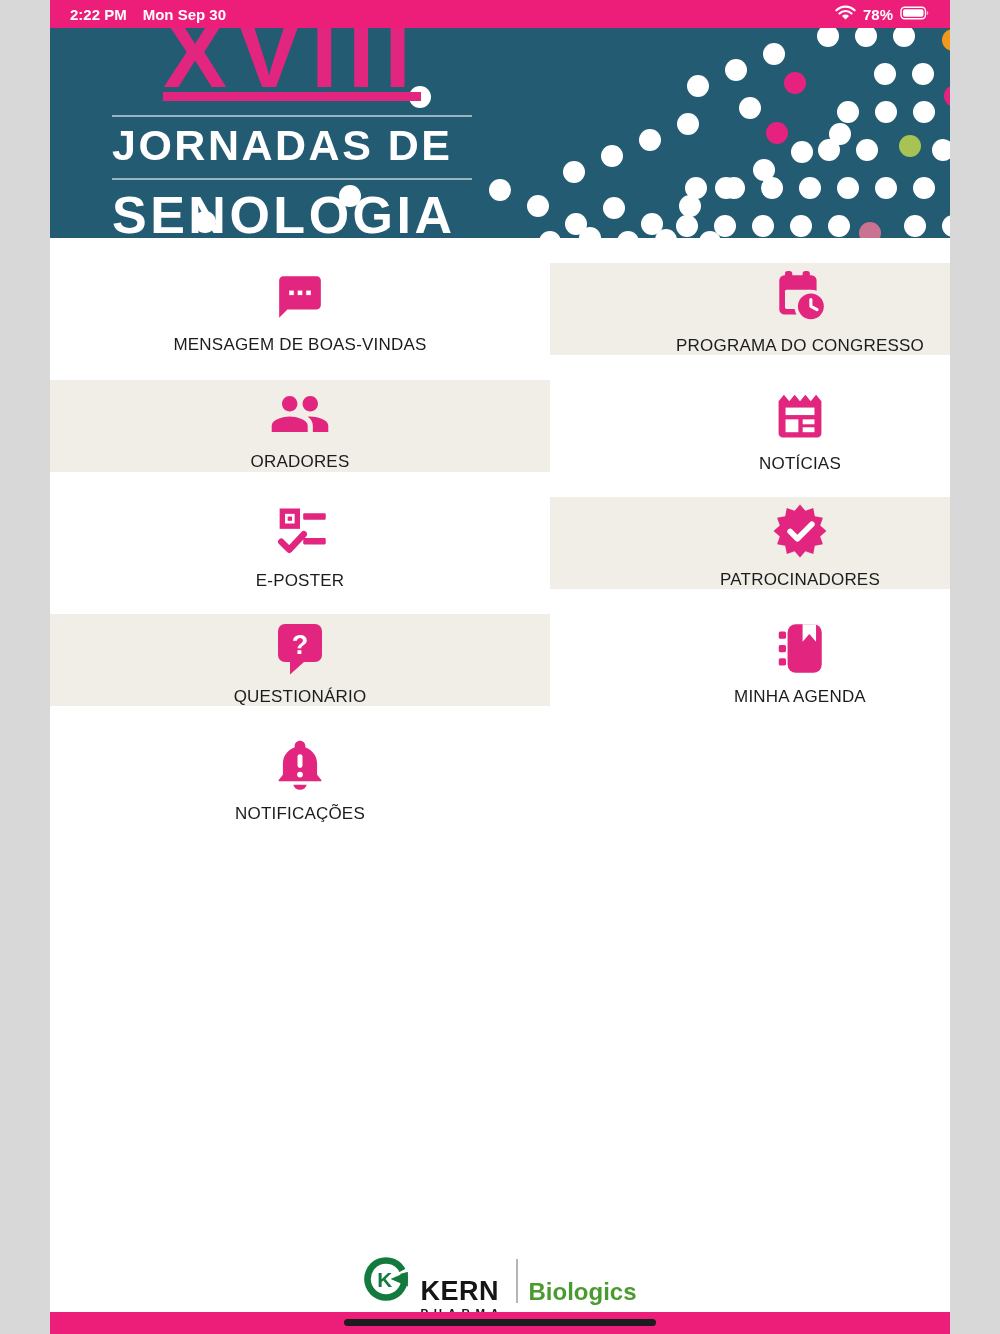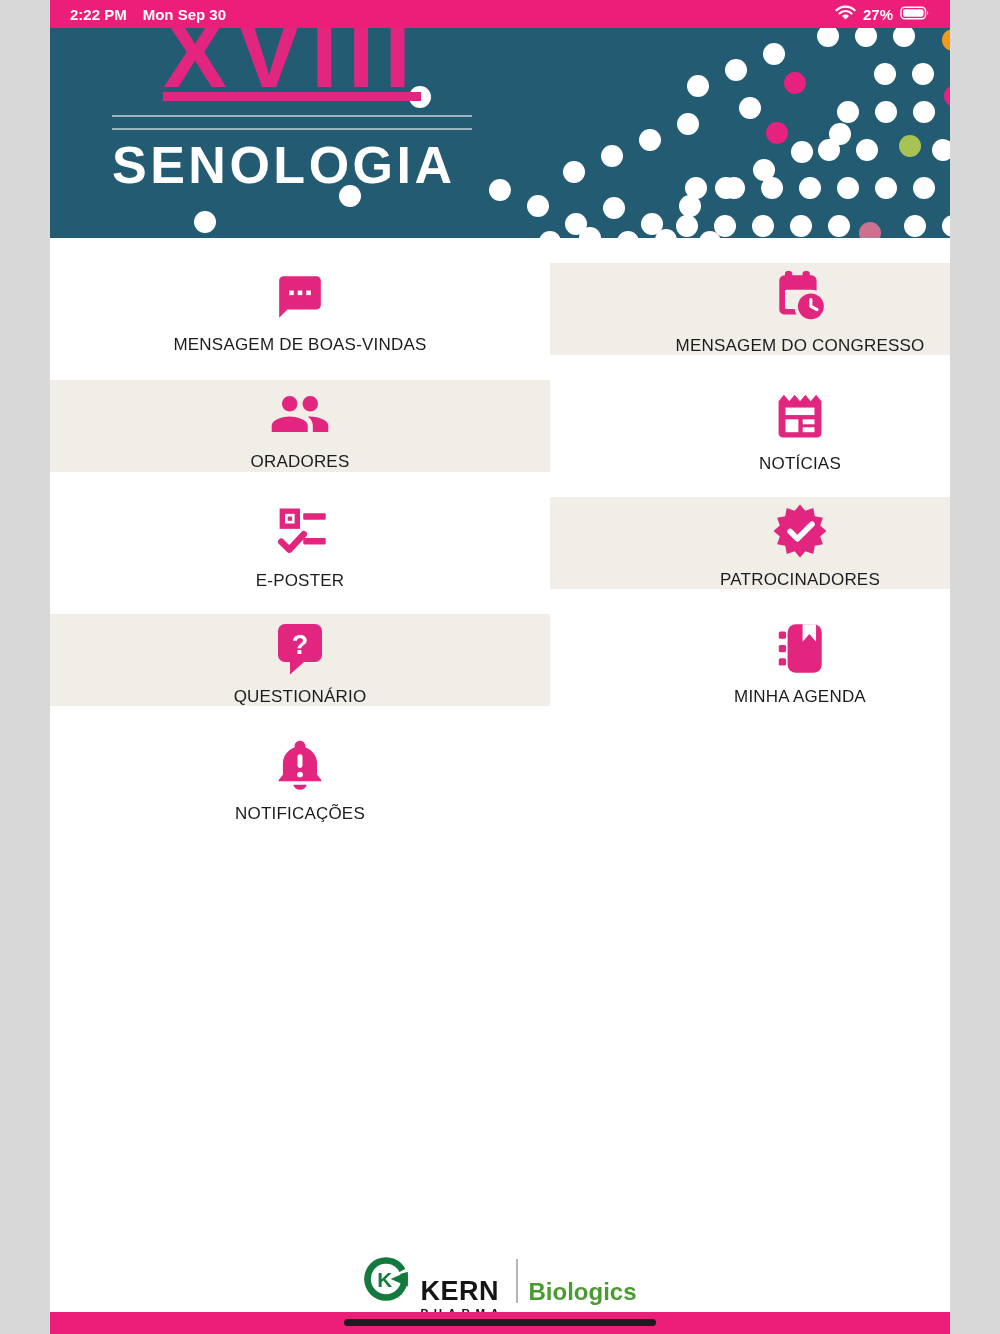--- a/index.html
+++ b/index.html
@@ -90,21 +90,21 @@
       <span>Mon Sep 30</span>
     </div>
     <div class="sb-right">
       <span>
         <svg width="21" height="16" viewBox="0 0 22 16">
           <path d="M11 14.8 L7.3 11.1 a5.3 5.3 0 0 1 7.4 0 z" fill="#fff"></path>
           <path d="M4.7 8.5 a9 9 0 0 1 12.6 0" stroke="#fff" stroke-width="2.3" fill="none" stroke-linecap="round"></path>
           <path d="M1.5 5.2 a13.6 13.6 0 0 1 19 0" stroke="#fff" stroke-width="2.3" fill="none" stroke-linecap="round"></path>
         </svg>
       </span>
-      <span>27%</span>
+      <span>78%</span>
       <span>
         <svg width="30" height="14" viewBox="0 0 30 14">
           <rect x="1" y="1.3" width="24.5" height="11.4" rx="3.6" fill="none" stroke="#fff" stroke-width="1.4"></rect>
           <rect x="3" y="3.3" width="20.5" height="7.4" rx="2" fill="#fff"></rect>
           <path d="M27.2 4.9 a3 3 0 0 1 0 4.2 z" fill="#fff" opacity=".85"></path>
         </svg>
       </span>
     </div>
   </div>
 
@@ -180,20 +180,21 @@
         <circle cx="790" cy="106" r="11" fill="#FFFFFF"></circle>
         <circle cx="540" cy="210" r="11" fill="#FFFFFF"></circle>
         <circle cx="578" cy="214" r="11" fill="#FFFFFF"></circle>
         <circle cx="616" cy="212" r="11" fill="#FFFFFF"></circle>
         <circle cx="500" cy="214" r="11" fill="#FFFFFF"></circle>
         <circle cx="660" cy="214" r="11" fill="#FFFFFF"></circle>
       </svg>
     <div class="banner-text">
       <div class="edition">XVIII</div>
       <hr class="rule">
+      <div class="title-line1">JORNADAS DE</div>
       <hr class="rule2">
       <div class="title-line2">SENOLOGIA</div>
     </div>
   </div>
 
   <div class="grid">
 
     <div class="cell">
       <div class="iconbox">
         <svg width="50" height="50" viewBox="0 0 24 24">
@@ -211,21 +212,21 @@
         <svg width="58" height="58" viewBox="0 0 56 56">
           <rect class="icon-fill" x="13.5" y="3" width="7" height="12" rx="2.6"></rect>
           <rect class="icon-fill" x="30.5" y="3" width="7" height="12" rx="2.6"></rect>
           <rect class="icon-fill" x="8" y="7" width="36" height="38" rx="5"></rect>
           <rect x="13.5" y="21" width="25" height="18.5" rx="1.5" fill="var(--cell-bg)"></rect>
           <circle cx="38.5" cy="37" r="16" fill="var(--cell-bg)"></circle>
           <circle class="icon-fill" cx="38.5" cy="37" r="12.5"></circle>
           <path d="M38.5 30.5 V37 l6 3.2" stroke="#fff" stroke-width="3" fill="none" stroke-linecap="round" stroke-linejoin="round"></path>
         </svg>
       </div>
-      <div class="label">MENSAGEM DO CONGRESSO</div>
+      <div class="label">PROGRAMA DO CONGRESSO</div>
     </div>
 
     <div class="cell alt">
       <div class="iconbox">
         <svg width="70" height="54" viewBox="0 1.5 24 21">
           <path class="icon-fill" d="M16 11c1.66 0 2.99-1.34 2.99-3S17.66 5 16 5c-1.66 0-3 1.34-3 3s1.34 3 3 3zm-8 0c1.66 0 2.99-1.34 2.99-3S9.66 5 8 5C6.34 5 5 6.34 5 8s1.34 3 3 3zm0 2c-2.33 0-7 1.17-7 3.5V19h14v-2.5c0-2.33-4.67-3.5-7-3.5zm8 0c-.29 0-.62.02-.97.05 1.16.84 1.97 1.97 1.97 3.45V19h6v-2.5c0-2.33-4.67-3.5-7-3.5z"></path>
         </svg>
       </div>
       <div class="label">ORADORES</div>
     </div>

